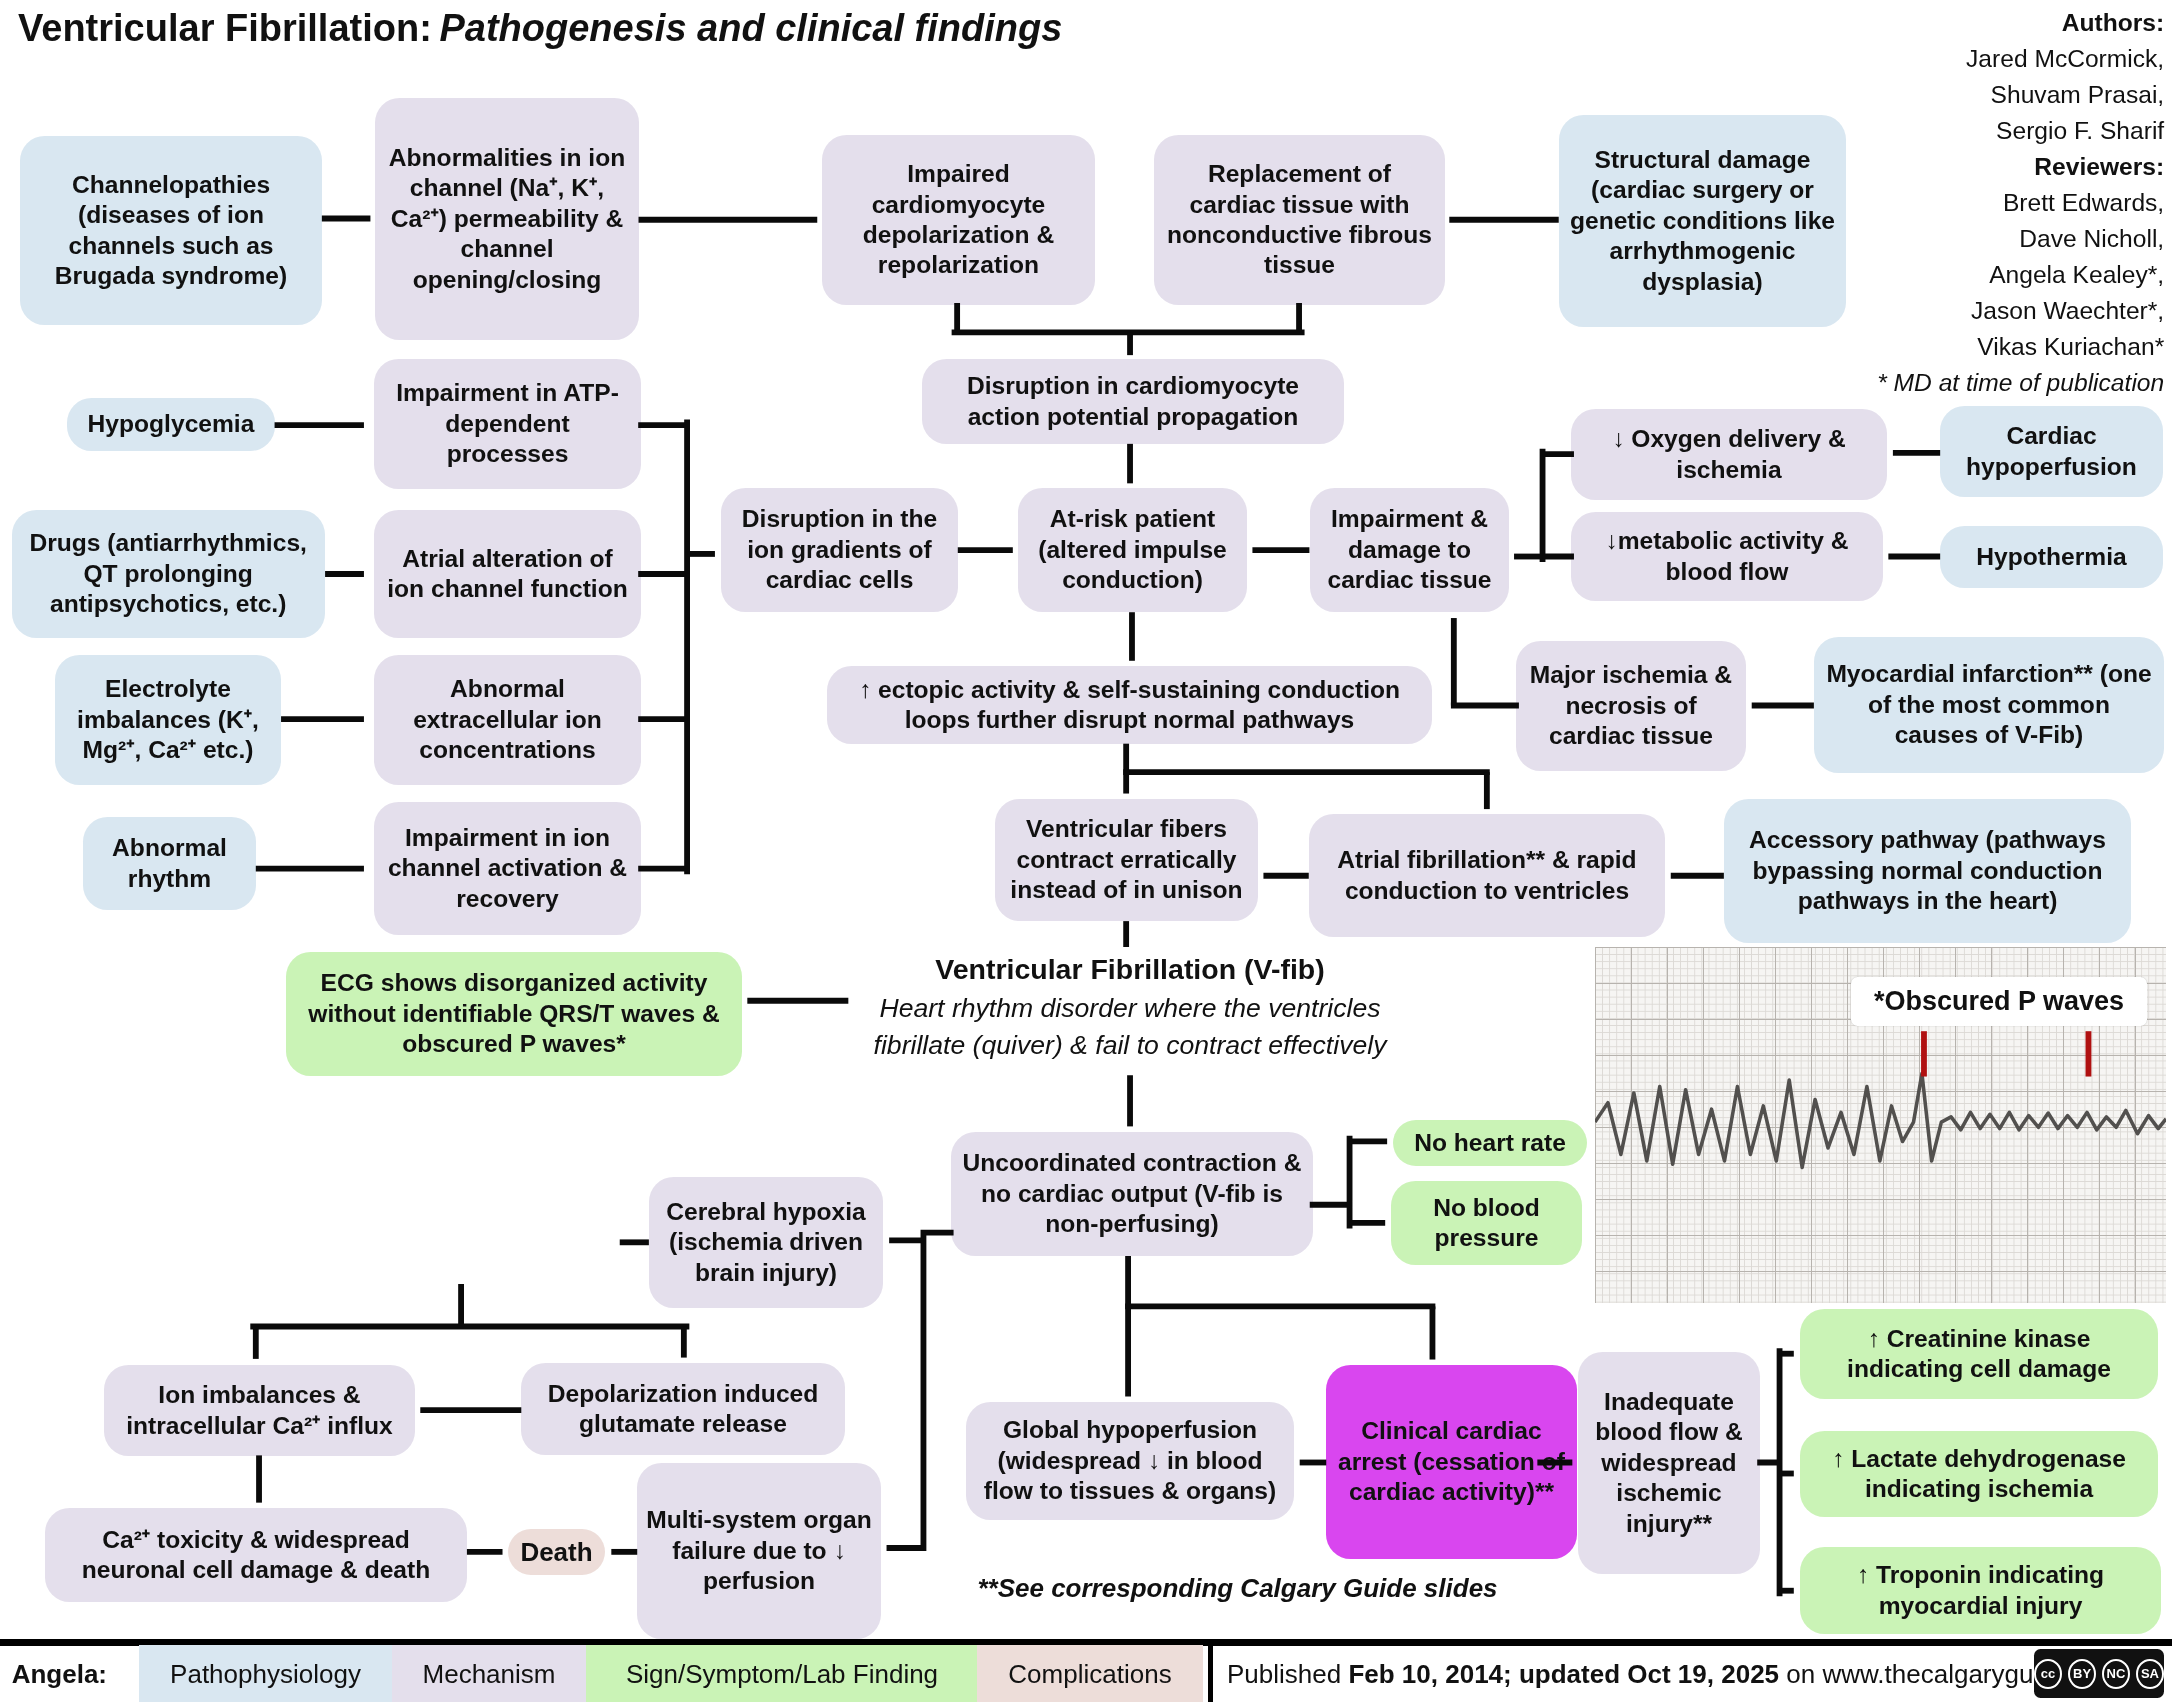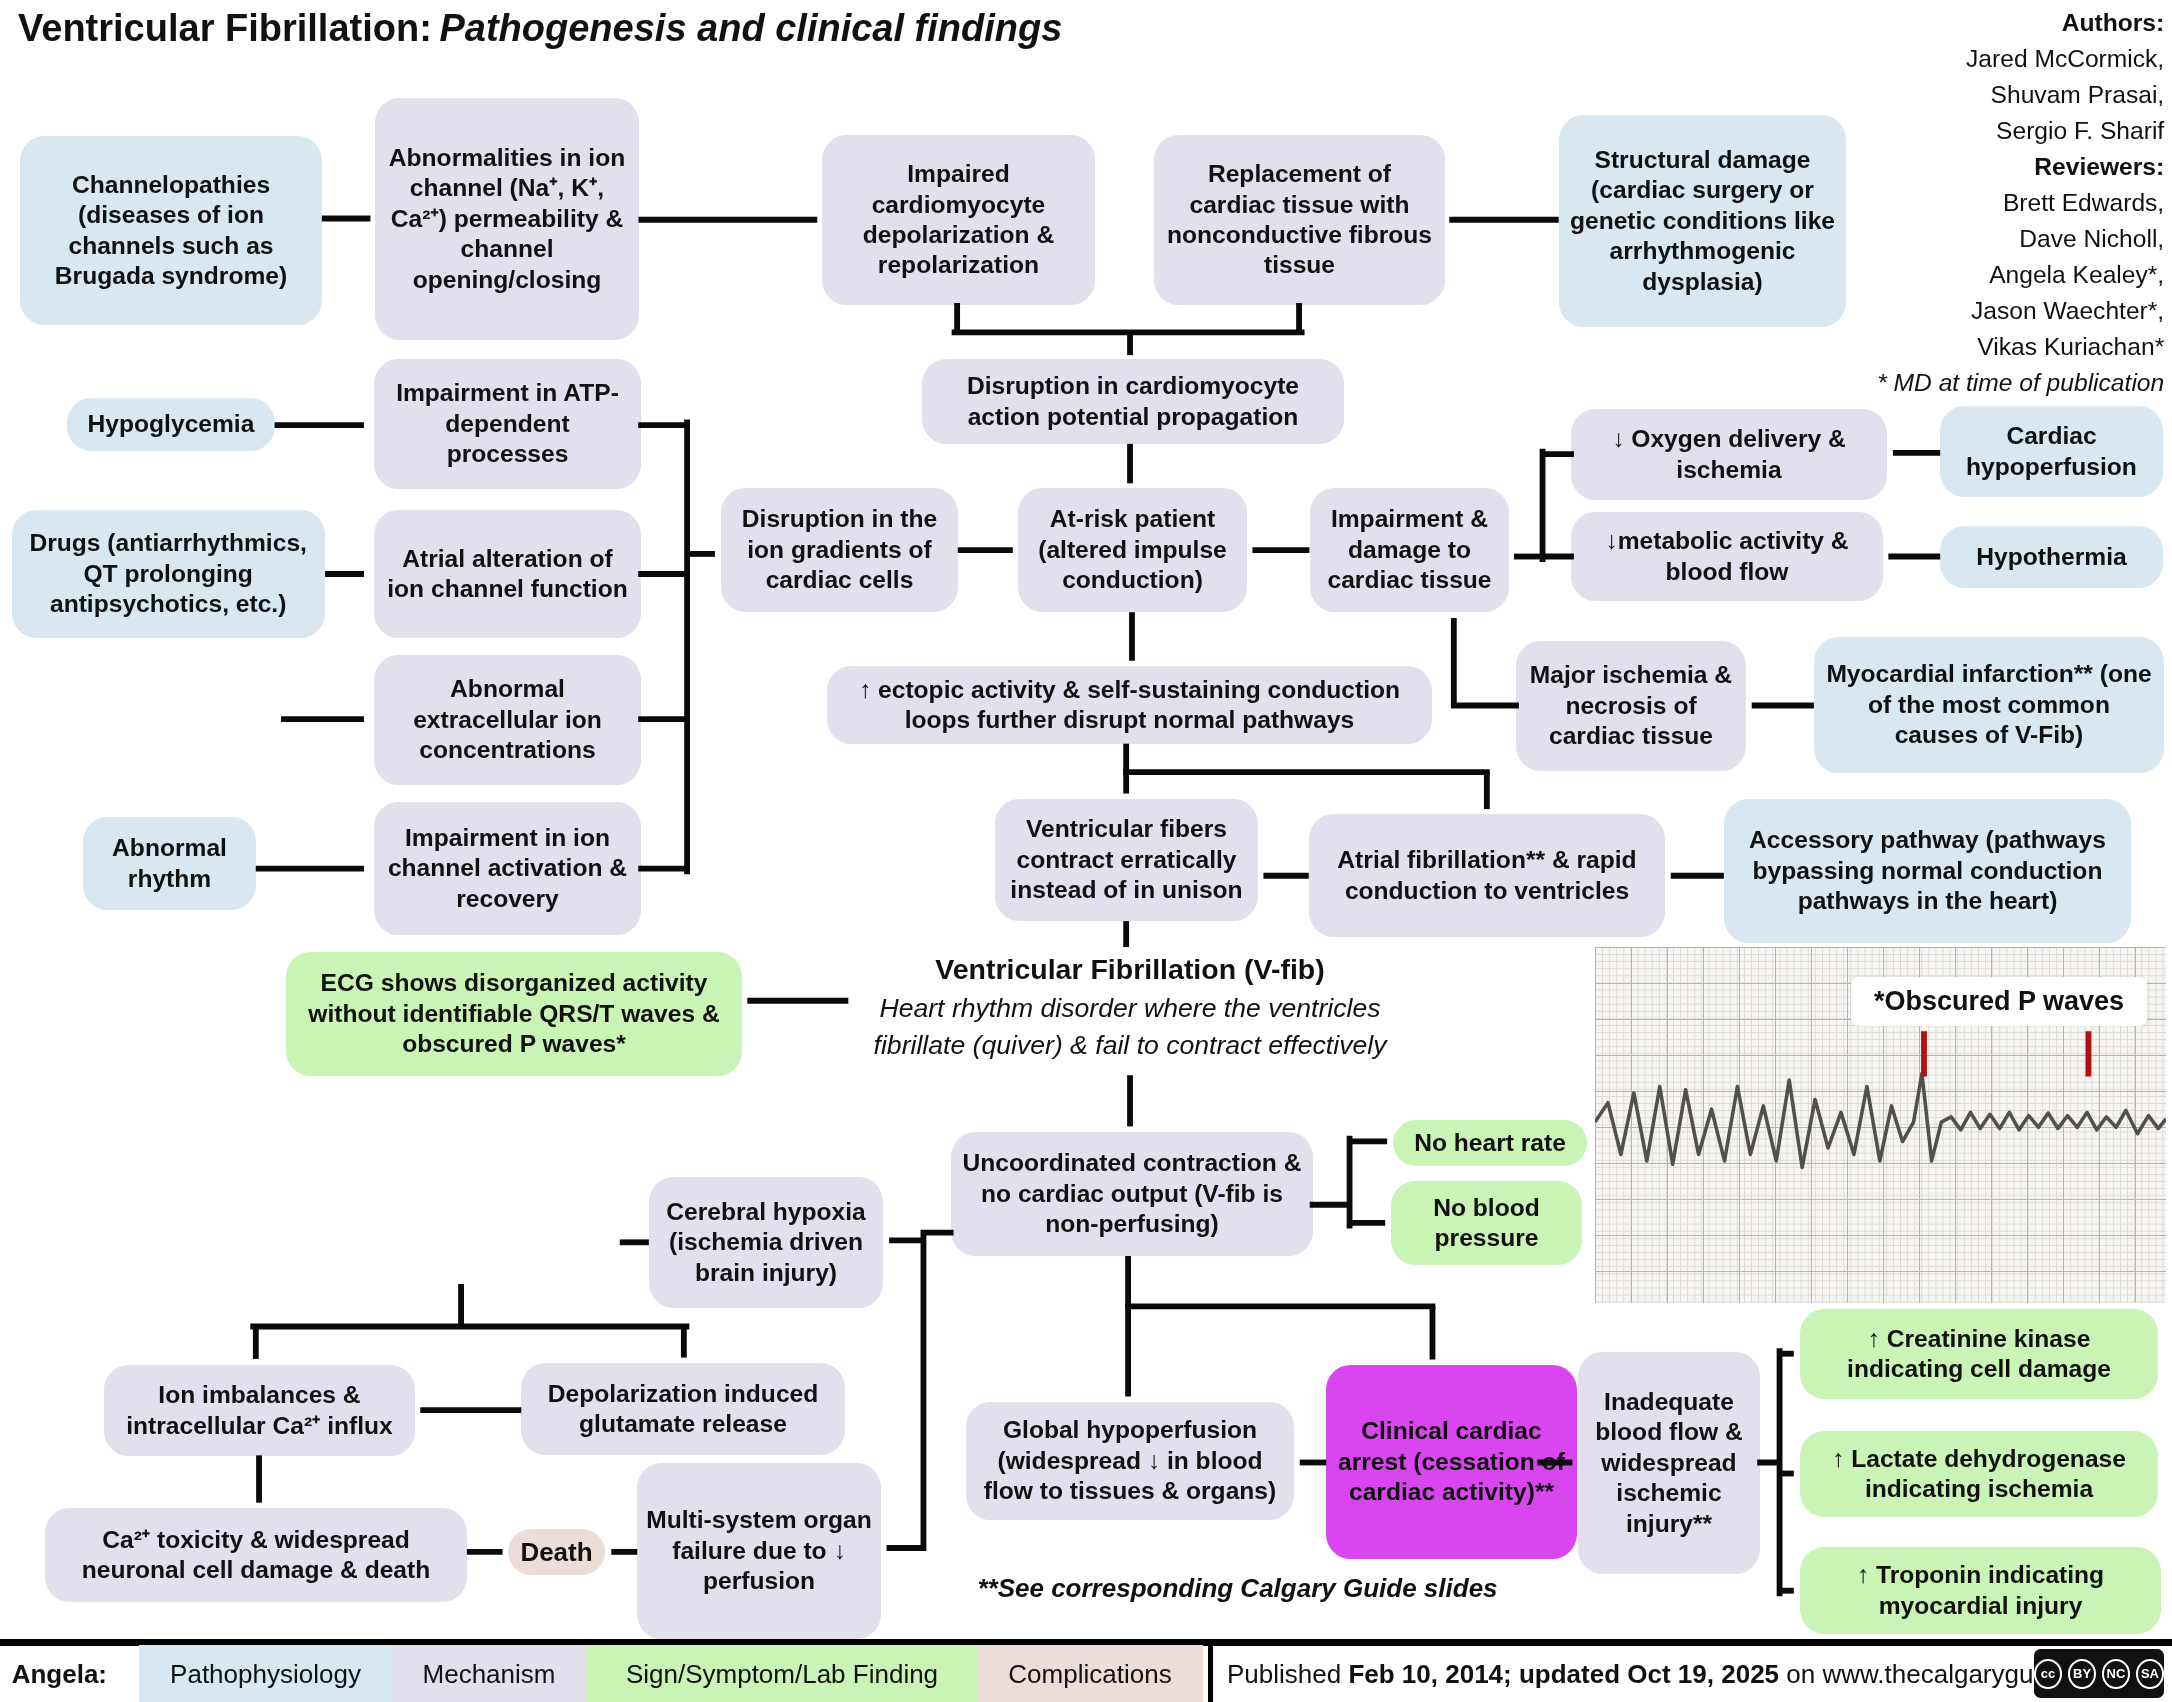--- a/index.html
+++ b/index.html
@@ -90,20 +90,21 @@
   <div class="node mech" style="left: 375px; top: 98px; width: 264px; height: 242px; background: rgb(228, 223, 236);">Abnormalities in ion channel (Na⁺, K⁺, Ca²⁺) permeability &amp; channel opening/closing</div>
   <div class="node mech" style="left: 822px; top: 135px; width: 273px; height: 170px; background: rgb(228, 223, 236);">Impaired cardiomyocyte depolarization &amp; repolarization</div>
   <div class="node mech" style="left: 1154px; top: 135px; width: 291px; height: 170px; background: rgb(228, 223, 236);">Replacement of cardiac tissue with nonconductive fibrous tissue</div>
   <div class="node patho" style="left: 1559px; top: 115px; width: 287px; height: 212px; background: rgb(217, 231, 241);">Structural damage (cardiac surgery or genetic conditions like arrhythmogenic dysplasia)</div>
   <div class="node mech" style="left: 922px; top: 359px; width: 422px; height: 85px; background: rgb(228, 223, 236);">Disruption in cardiomyocyte action potential propagation</div>
 
   <div class="node patho" style="left: 67px; top: 398px; width: 208px; height: 53px; background: rgb(217, 231, 241);">Hypoglycemia</div>
   <div class="node mech" style="left: 374px; top: 359px; width: 267px; height: 130px; background: rgb(228, 223, 236);">Impairment in ATP-dependent processes</div>
   <div class="node patho" style="left: 11.7px; top: 510px; width: 313px; height: 128px; background: rgb(217, 231, 241);">Drugs (antiarrhythmics, QT prolonging antipsychotics, etc.)</div>
   <div class="node mech" style="left: 374px; top: 510px; width: 267px; height: 128px; background: rgb(228, 223, 236);">Atrial alteration of ion channel function</div>
+  <div class="node patho" style="left: 55px; top: 655px; width: 226px; height: 130px; background: rgb(217, 231, 241);">Electrolyte imbalances (K⁺, Mg²⁺, Ca²⁺ etc.)</div>
   <div class="node mech" style="left: 374px; top: 655px; width: 267px; height: 130px; background: rgb(228, 223, 236);">Abnormal extracellular ion concentrations</div>
   <div class="node patho" style="left: 83px; top: 817px; width: 173px; height: 93px; background: rgb(217, 231, 241);">Abnormal rhythm</div>
   <div class="node mech" style="left: 374px; top: 802px; width: 267px; height: 133px; background: rgb(228, 223, 236);">Impairment in ion channel activation &amp; recovery</div>
 
   <div class="node mech" style="left: 721px; top: 488px; width: 237px; height: 124px; background: rgb(228, 223, 236);">Disruption in the ion gradients of cardiac cells</div>
   <div class="node mech" style="left: 1018px; top: 488px; width: 229px; height: 124px; background: rgb(228, 223, 236);">At-risk patient (altered impulse conduction)</div>
   <div class="node mech" style="left: 1310px; top: 488px; width: 199px; height: 124px; background: rgb(228, 223, 236);">Impairment &amp; damage to cardiac tissue</div>
 
   <div class="node mech" style="left: 1571px; top: 409px; width: 316px; height: 91px; background: rgb(228, 223, 236);">↓ Oxygen delivery &amp; ischemia</div>
   <div class="node patho" style="left: 1940px; top: 406px; width: 223px; height: 91px; background: rgb(217, 231, 241);">Cardiac hypoperfusion</div>

